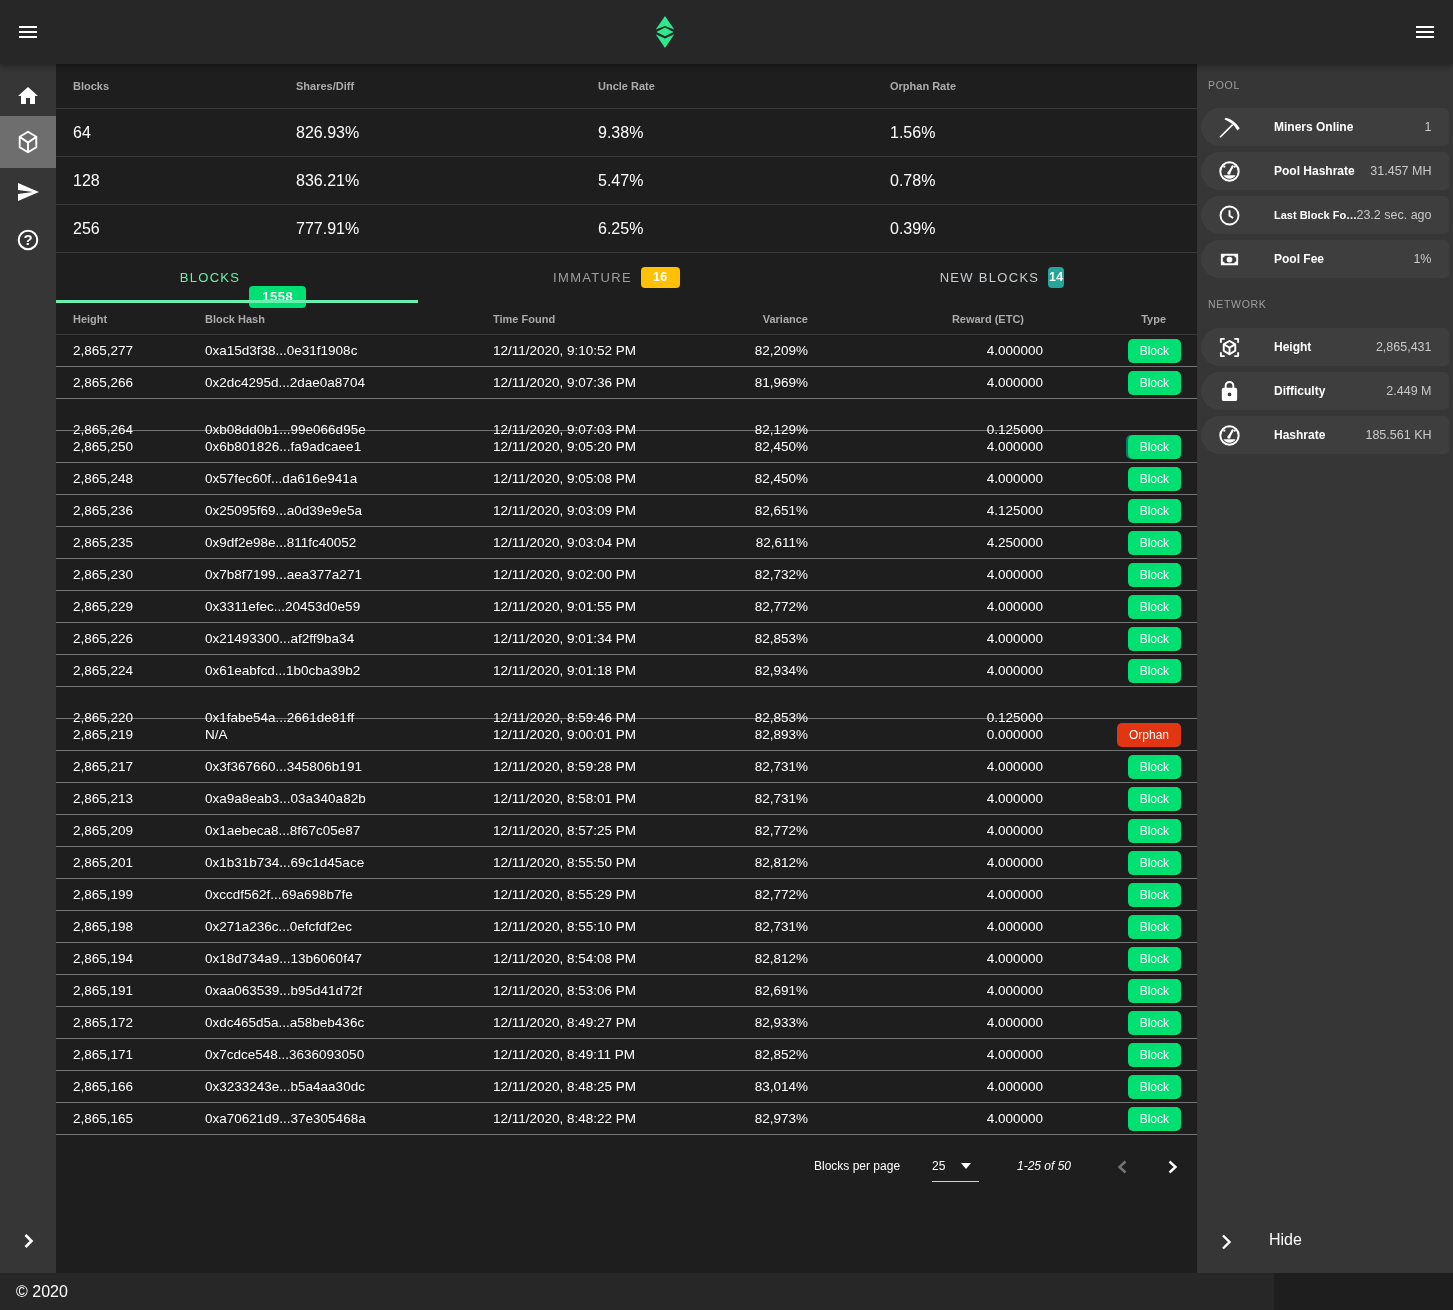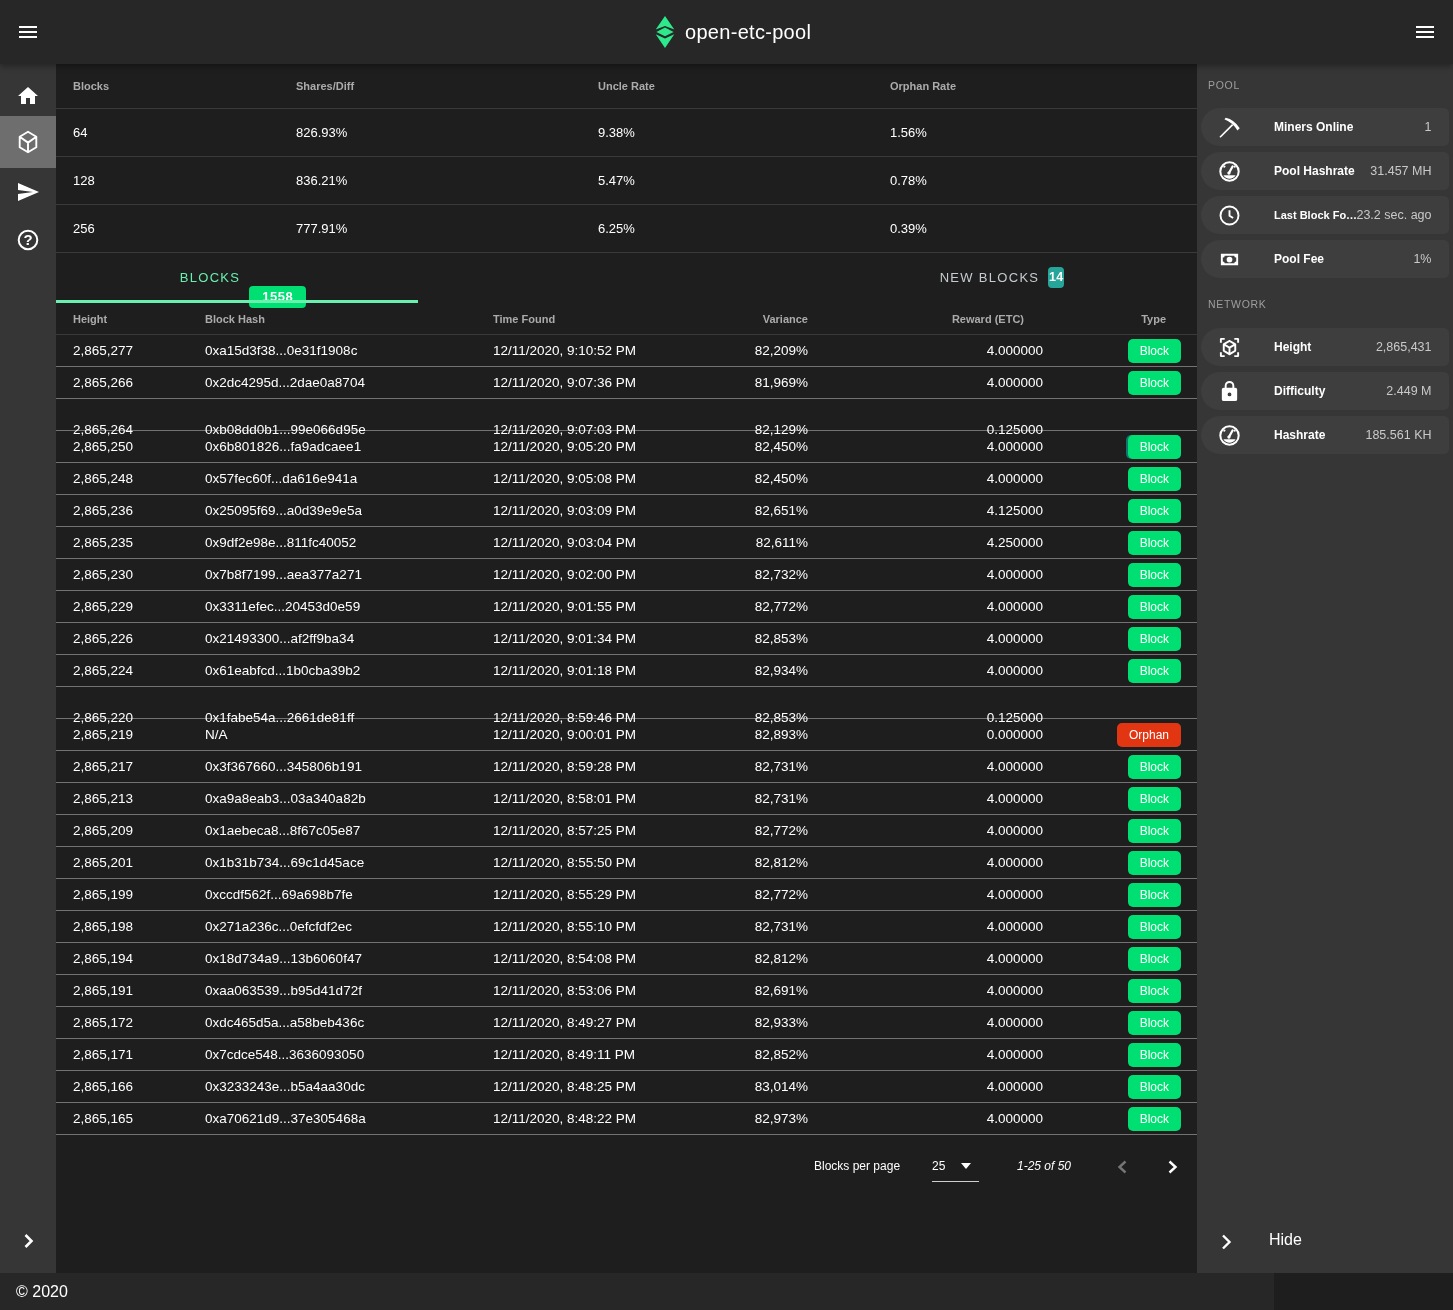--- a/index.html
+++ b/index.html
@@ -20,21 +20,21 @@
 #leftnav .navitem { position:absolute; left:0; width:56px; height:48px; display:flex; align-items:center; justify-content:center; }
 #leftnav .sel { background:#6e6e6e; height:52px; }
 
 
 #main { position:absolute; left:56px; top:64px; width:1141px; height:1209px; background:#1e1e1e; }
 
 
 .srow { position:relative; display:grid; grid-template-columns:240px 302px 292px 307px; align-items:center;
   border-bottom:1px solid #3a3a3a; }
 .shead { height:45px; font-size:11px; font-weight:bold; color:#ababab; }
-.sbody { height:48px; font-size:13px; color:#fff; }
+.sbody { height:48px; font-size:16px; color:#fff; }
 .srow > div { padding-left:0; }
 .srow > div:first-child { padding-left:17px; }
 
 
 #tabs { position:relative; height:50px; }
 .tab { position:absolute; top:0; height:48px; display:flex; align-items:center; justify-content:center;
   font-size:13px; letter-spacing:1.3px; font-weight:500; }
 .tbadge { display:inline-block; margin-left:9px; border-radius:4px; color:#fff; font-weight:bold;
   letter-spacing:0.5px; text-align:center; }
 #underline { position:absolute; left:0; top:47px; width:362px; height:3px; background:#69f0ae; }
@@ -75,21 +75,20 @@
 <body>
 
 <div id="appbar">
   <div class="burger" style="left:19px;"></div>
   <div class="burger" style="left:1416px;"></div>
   <div id="logo"><svg width="20" height="32" viewBox="0 0 20 32">
     <polygon points="10,0 19.3,13.5 10,9.9 0.7,13.5" fill="#2ee98c"></polygon>
     <polygon points="10,11.6 18.6,15.9 10,20.3 1.4,15.9" fill="#2ee98c"></polygon>
     <polygon points="0.7,18.3 10,22.4 19.3,18.3 10,32" fill="#2ee98c"></polygon>
   </svg></div>
-  <div id="title">open-etc-pool</div>
 </div>
 
 <div id="leftnav">
   <div class="navitem" style="top:8px;">
     <svg width="24" height="24" viewBox="0 0 24 24">
         <path fill="#fff" d="M10,20V14H14V20H19V12H22L12,3L2,12H5V20H10Z"></path>
       </svg>
   </div>
   <div class="navitem sel" style="top:52px;">
     <svg width="24" height="24" viewBox="0 0 24 24">
@@ -136,20 +135,22 @@
   <div class="srow sbody">
       <div>256</div>
       <div>777.91%</div>
       <div>6.25%</div>
       <div>0.39%</div>
     </div>
 
   <div id="tabs">
     <div class="tab" style="left:0; width:362px; color:#69f0ae; padding-left:12px;">BLOCKS
       <span class="tbadge" style="background:#00e072; width:57px; height:22px; line-height:22px; font-size:13px;margin-top:40px;">1558</span></div>
+    <div class="tab" style="left:362px; width:389px; color:#9e9e9e; padding-left:8px;">IMMATURE
+      <span class="tbadge" style="background:#ffc107; width:39px; height:21px; line-height:21px; font-size:12.5px;">16</span></div>
     <div class="tab" style="left:751px; width:390px; color:#c5cbce;">NEW BLOCKS
       <span class="tbadge" style="background:#26a69a; width:16px; height:21px; line-height:21px; font-size:12.5px;">14</span></div>
     <div id="underline"></div>
   </div>
 
   <div class="thead">
       <div class="c1">Height</div>
       <div class="c2">Block Hash</div>
       <div class="c3">Time Found</div>
       <div class="c4">Variance</div>

